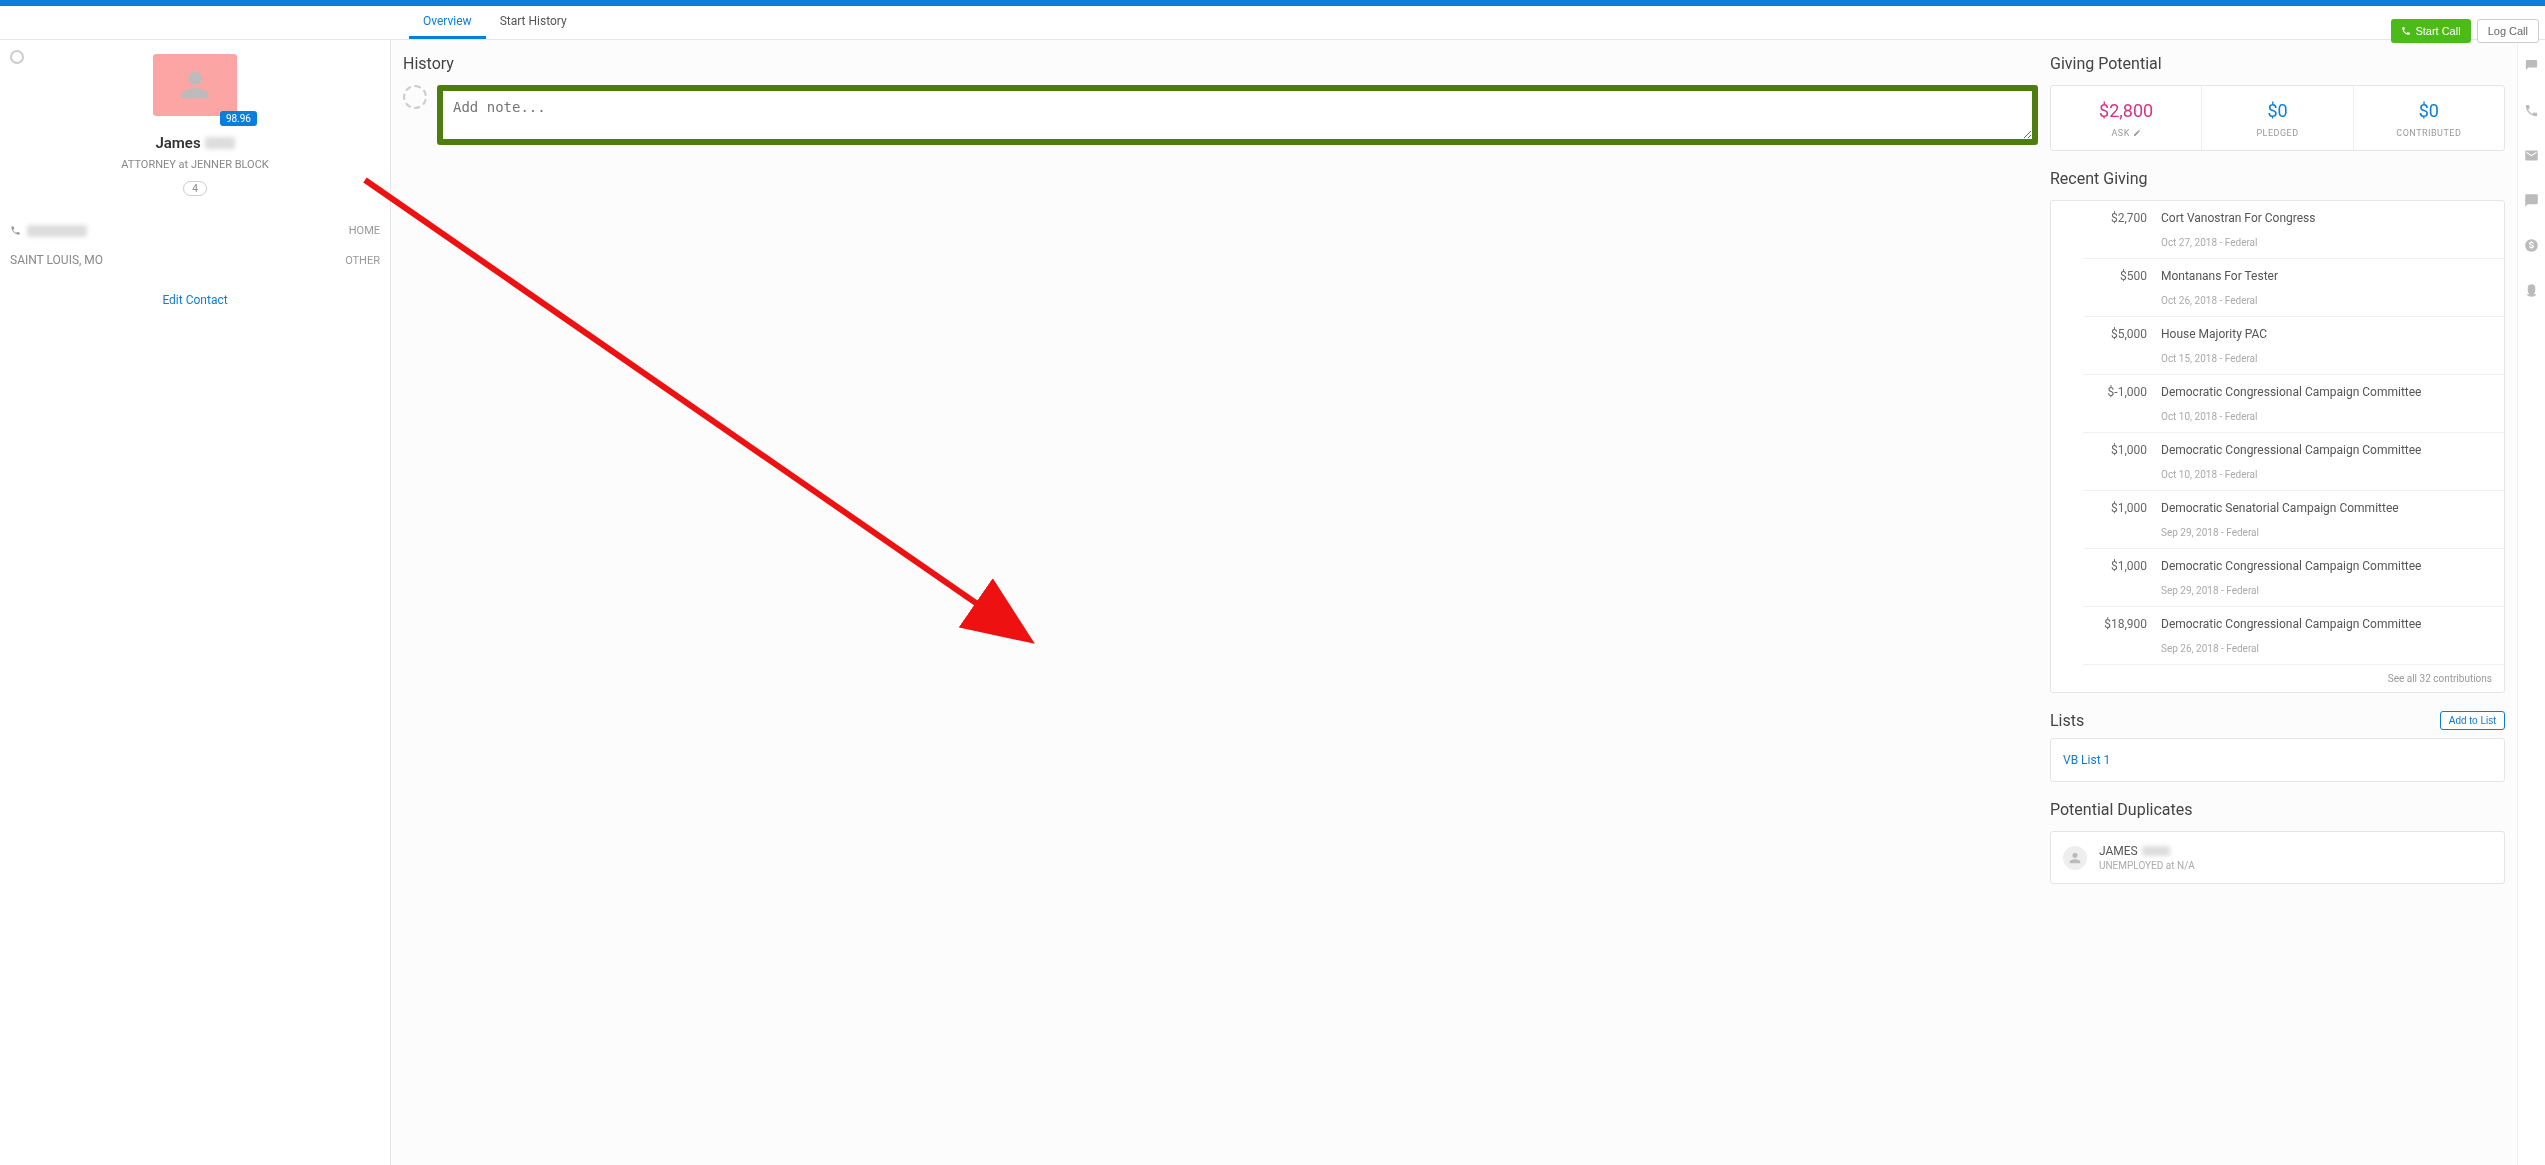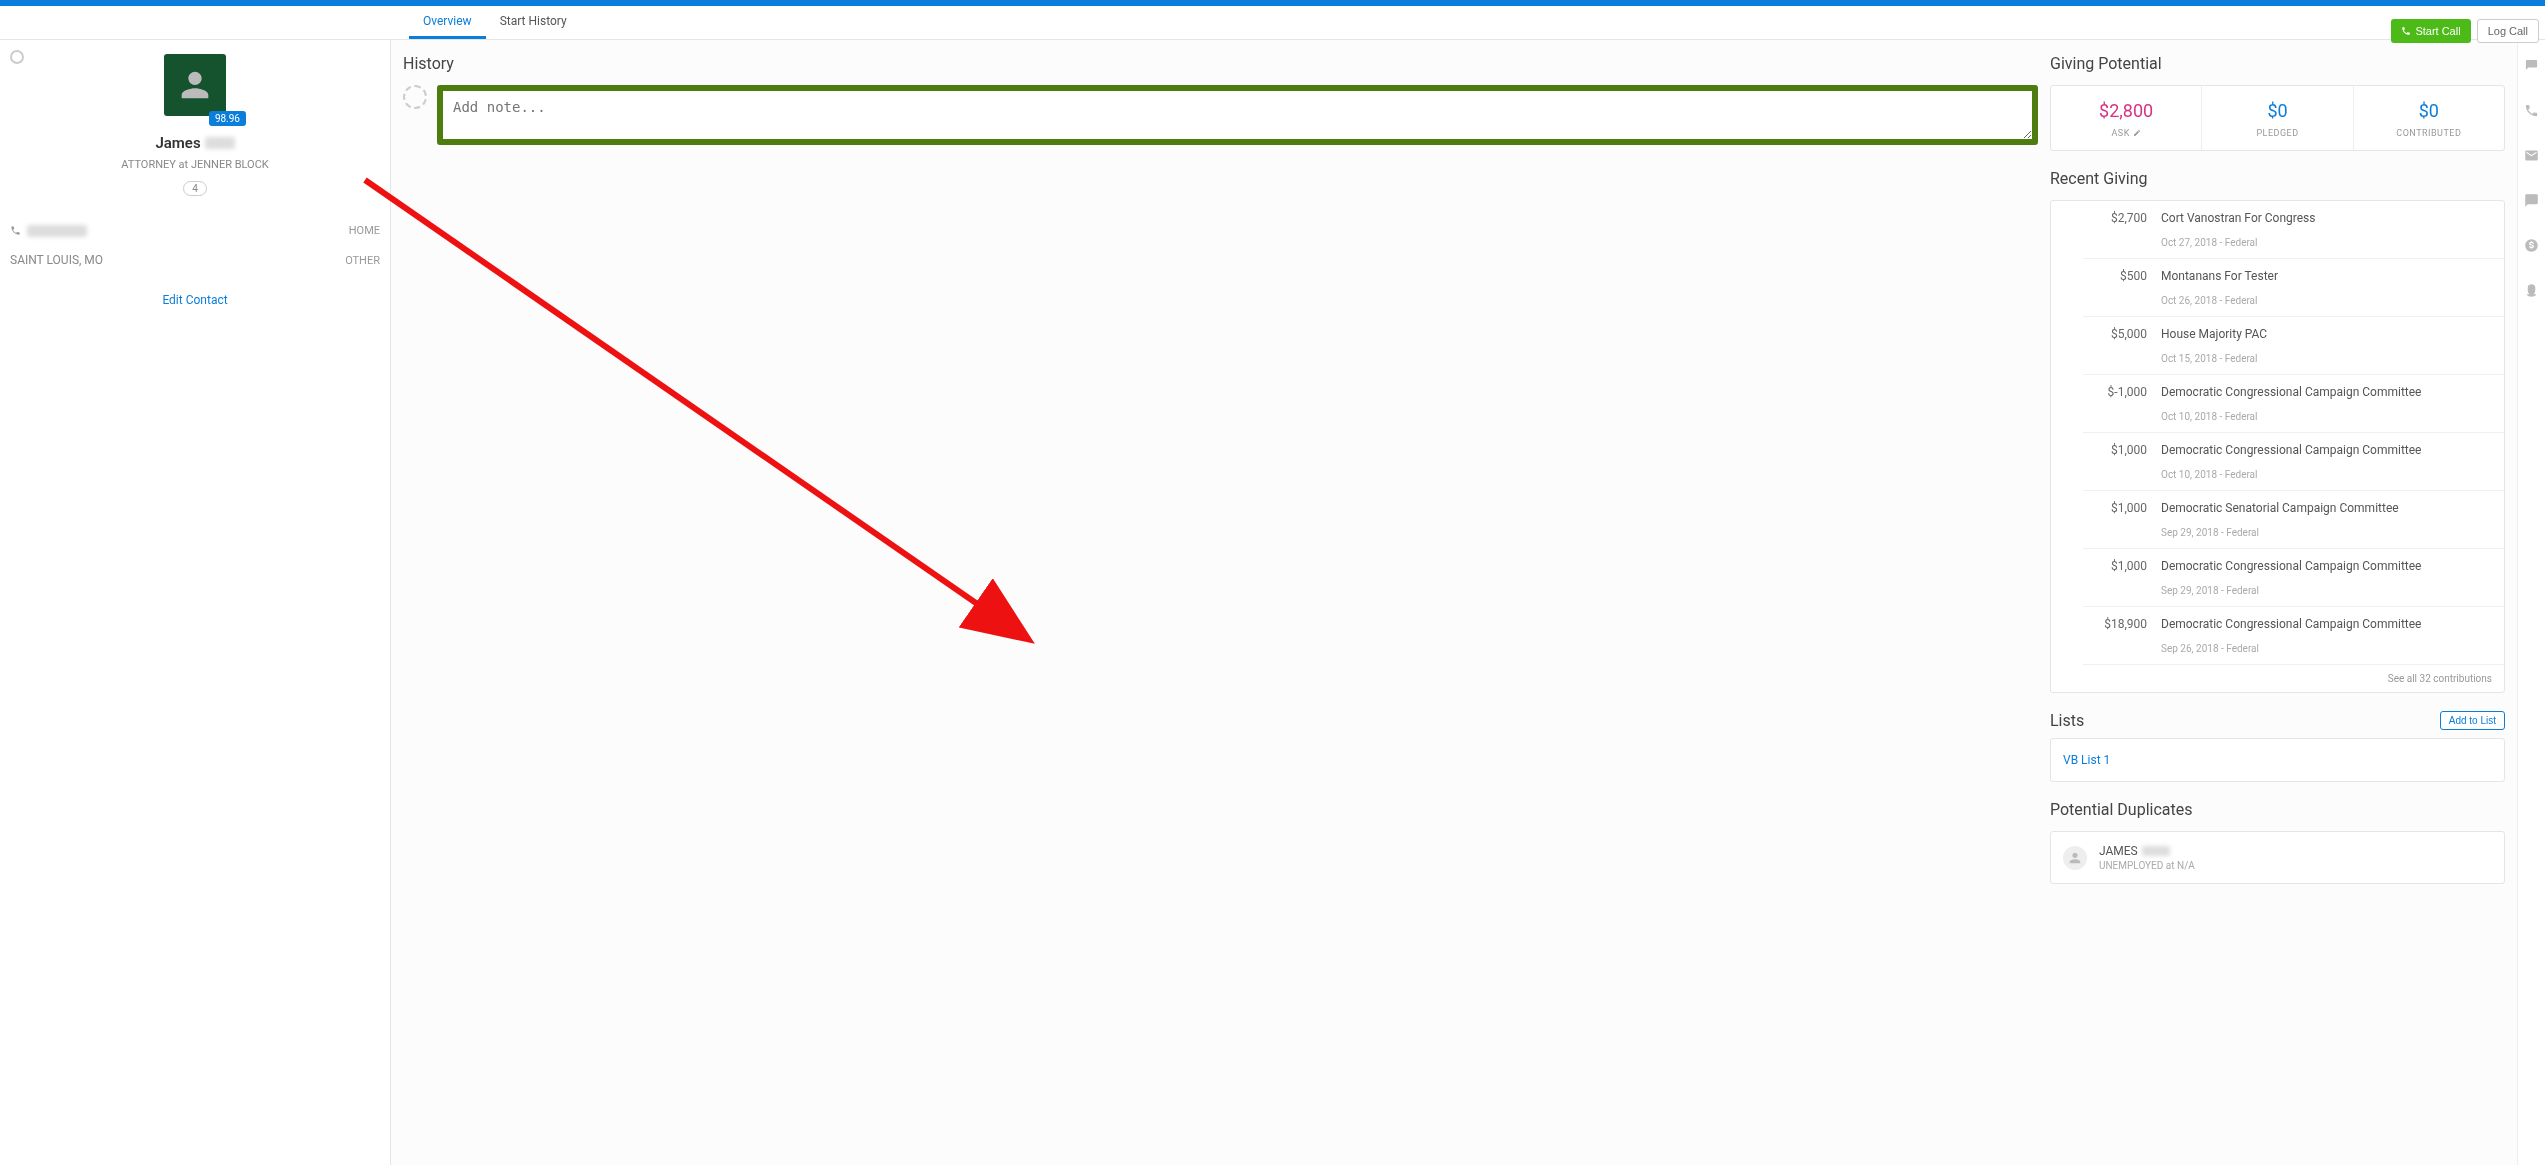--- a/index.html
+++ b/index.html
@@ -14,21 +14,21 @@
     .header-actions { position: absolute; right: 6px; top: 13px; display: flex; gap: 6px; }
     .btn { font-size: 11px; padding: 5px 10px; border-radius: 3px; cursor: pointer; border: none; display: inline-flex; align-items: center; gap: 4px; }
     .btn-green { background: #4cbb17; color: #fff; }
     .btn-outline { background: #fff; border: 1px solid #ccc; color: #666; }
     
     .container { display: flex; min-height: calc(100vh - 40px); }
     
     .left-panel { width: 391px; background: #fff; border-right: 1px solid #e5e5e5; padding: 10px; position: relative; }
     .radio-toggle { width: 14px; height: 14px; border: 2px solid #ccc; border-radius: 50%; position: absolute; top: 10px; left: 10px; }
     .avatar-wrap { display: flex; flex-direction: column; align-items: center; margin-top: 4px; position: relative; }
-    .avatar-box { width: 62px; height: 62px; background: #14532d; border-radius: 3px; display: flex; align-items: center; justify-content: center; color: #bbb; position: relative; text-align: right; }
+    .avatar-box { width: 84px; height: 62px; background: #fca5a5; border-radius: 3px; display: flex; align-items: center; justify-content: center; color: #bbb; position: relative; text-align: right; }
     .avatar-svg { width: 40px; height: 40px; fill: #bbb; }
     .badge { position: absolute; bottom: -10px; right: -20px; background: #0b7dda; color: #fff; font-size: 10px; padding: 2px 6px; border-radius: 3px; }
     .contact-name { font-weight: 600; font-size: 15px; margin-top: 18px; text-align: center; display: flex; align-items: center; justify-content: center; gap: 4px; }
     .name-blur { width: 30px; height: 12px; background: #ddd; filter: blur(2px); border-radius: 2px; }
     .contact-sub { text-align: center; font-size: 11px; color: #888; margin-top: 6px; }
     .contact-badge-row { display: flex; justify-content: center; margin-top: 10px; }
     .mini-badge { border: 1px solid #ccc; border-radius: 10px; padding: 1px 8px; font-size: 10px; color: #888; }
     .info-row { display: flex; justify-content: space-between; align-items: center; padding: 8px 0; font-size: 12px; color: #888; }
     .info-left { display: flex; align-items: center; gap: 6px; }
     .phone-blur { width: 60px; height: 12px; background: #ddd; filter: blur(2px); border-radius: 2px; }

